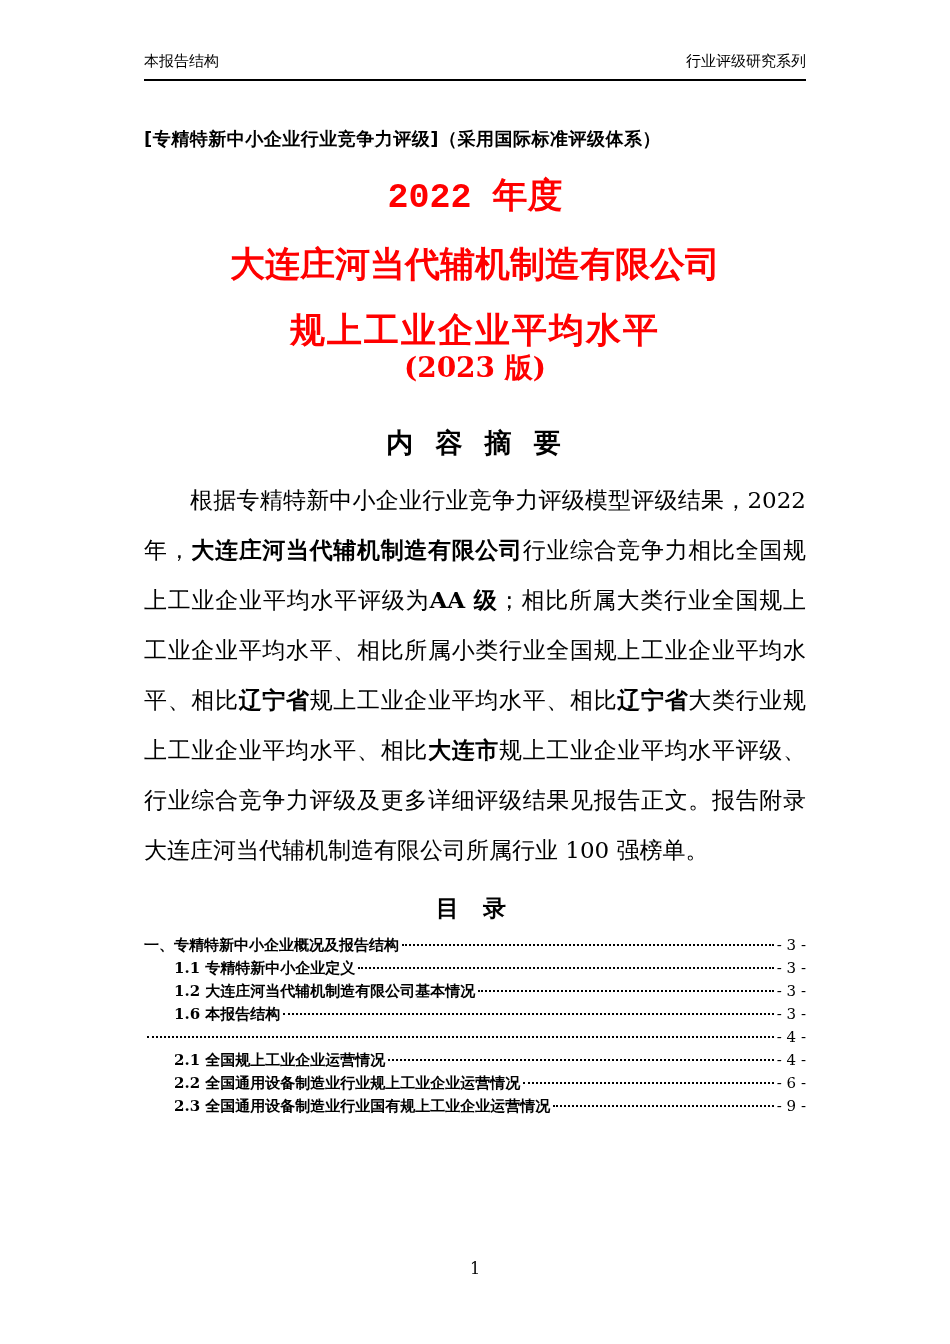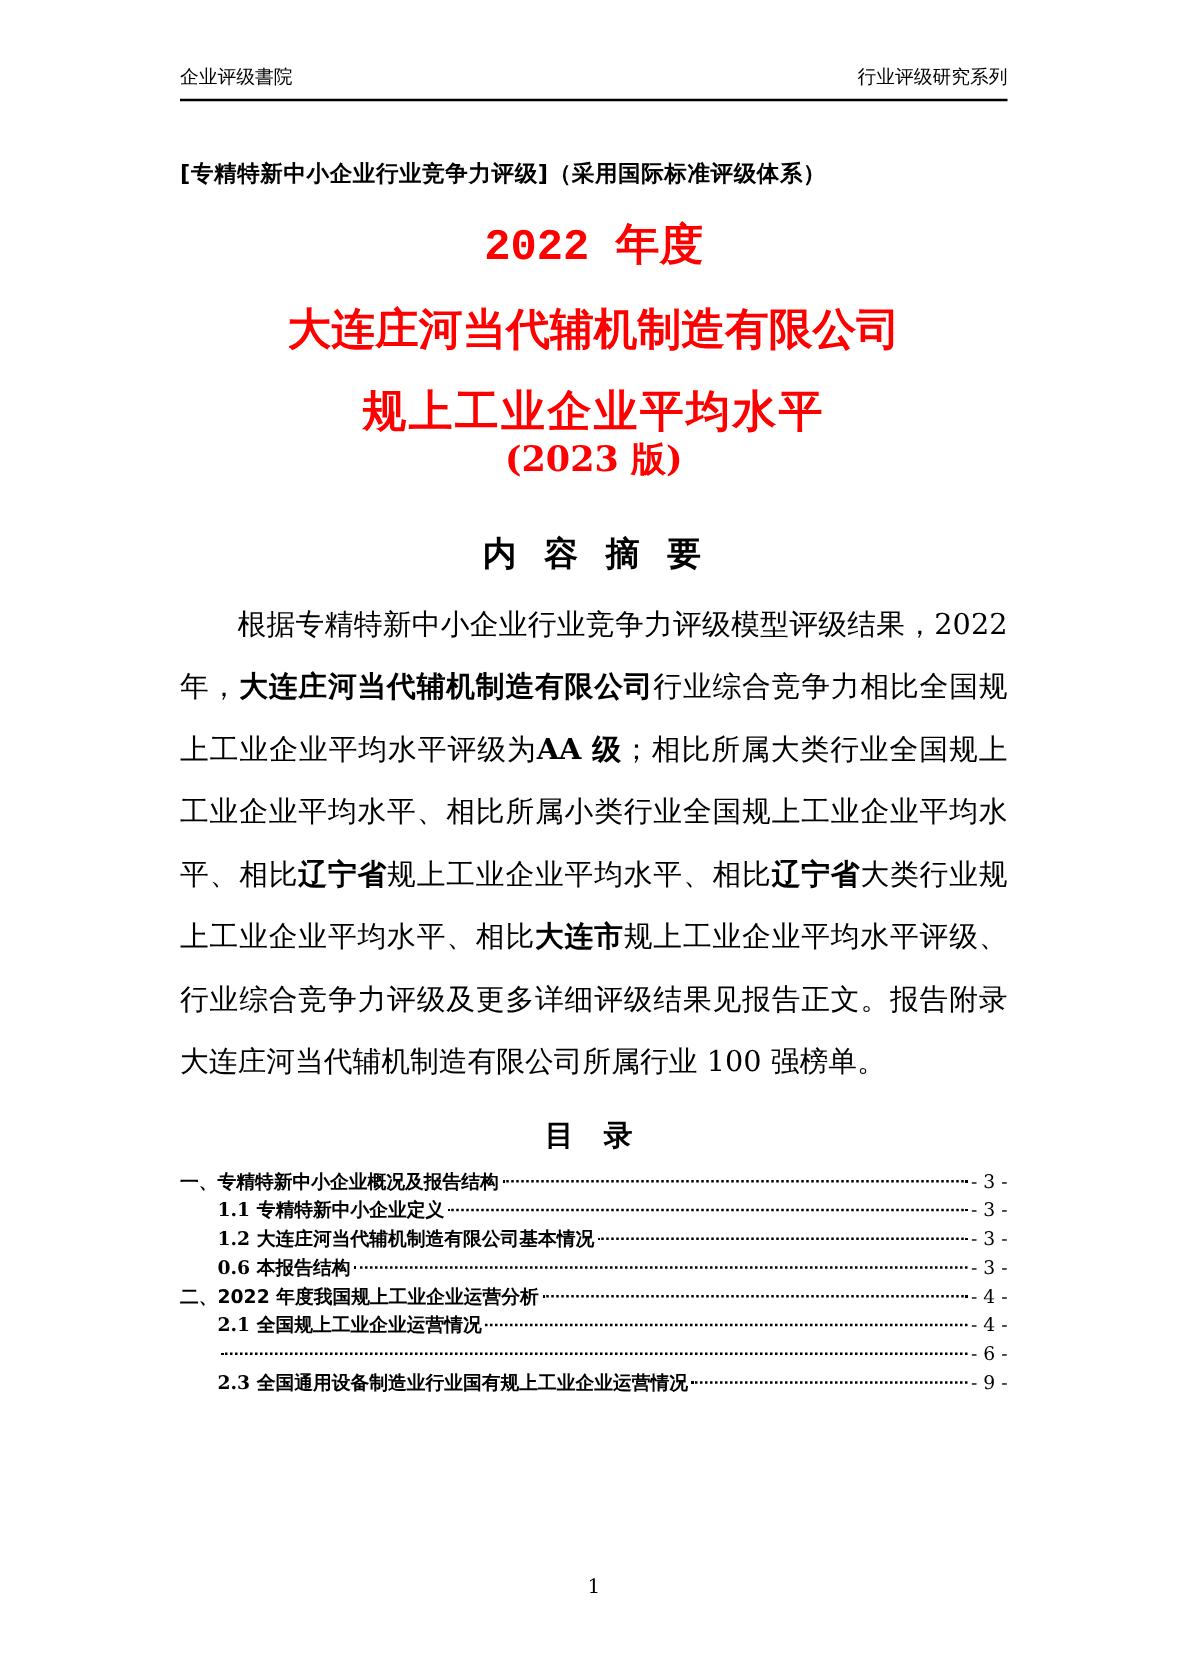--- a/index.html
+++ b/index.html
@@ -60,21 +60,21 @@
     position: absolute; left: 0; right: 0; bottom: 66px;
     text-align: center; font-size: 16px;
   }
 </style>
 </head>
 <body>
 
 <div class="page">
 
   <div class="header">
-    <span>企业评级書院</span>
+    <span>本报告结构</span>
     <span>行业评级研究系列</span>
   </div>
 
   <div class="series-note">[专精特新中小企业行业竞争力评级]（采用国际标准评级体系）</div>
 
   <div class="title t1" style="color: rgb(255, 0, 0); font-family: Liberation Mono, monospace;">2022 年度</div>
   <div class="title t2" style="color: rgb(255, 0, 0);">大连庄河当代辅机制造有限公司</div>
   <div class="title t3" style="color: rgb(255, 0, 0);">规上工业企业平均水平</div>
   <div class="title t4" style="color: rgb(255, 0, 0);">(2023 版)</div>
 
@@ -94,35 +94,35 @@
         <span class="toc-label">1.1 专精特新中小企业定义</span>
         <span class="toc-leader"></span>
         <span class="toc-page">- 3 -</span>
       </div>
       <div class="toc-row lvl2">
         <span class="toc-label">1.2 大连庄河当代辅机制造有限公司基本情况</span>
         <span class="toc-leader"></span>
         <span class="toc-page">- 3 -</span>
       </div>
       <div class="toc-row lvl2">
-        <span class="toc-label">0.6 本报告结构</span>
+        <span class="toc-label">1.6 本报告结构</span>
         <span class="toc-leader"></span>
         <span class="toc-page">- 3 -</span>
       </div>
       <div class="toc-row lvl1">
-        <span class="toc-label">二、2022 年度我国规上工业企业运营分析</span>
         <span class="toc-leader"></span>
         <span class="toc-page">- 4 -</span>
       </div>
       <div class="toc-row lvl2">
         <span class="toc-label">2.1 全国规上工业企业运营情况</span>
         <span class="toc-leader"></span>
         <span class="toc-page">- 4 -</span>
       </div>
       <div class="toc-row lvl2">
+        <span class="toc-label">2.2 全国通用设备制造业行业规上工业企业运营情况</span>
         <span class="toc-leader"></span>
         <span class="toc-page">- 6 -</span>
       </div>
       <div class="toc-row lvl2">
         <span class="toc-label">2.3 全国通用设备制造业行业国有规上工业企业运营情况</span>
         <span class="toc-leader"></span>
         <span class="toc-page">- 9 -</span>
       </div>
     </div>
 

